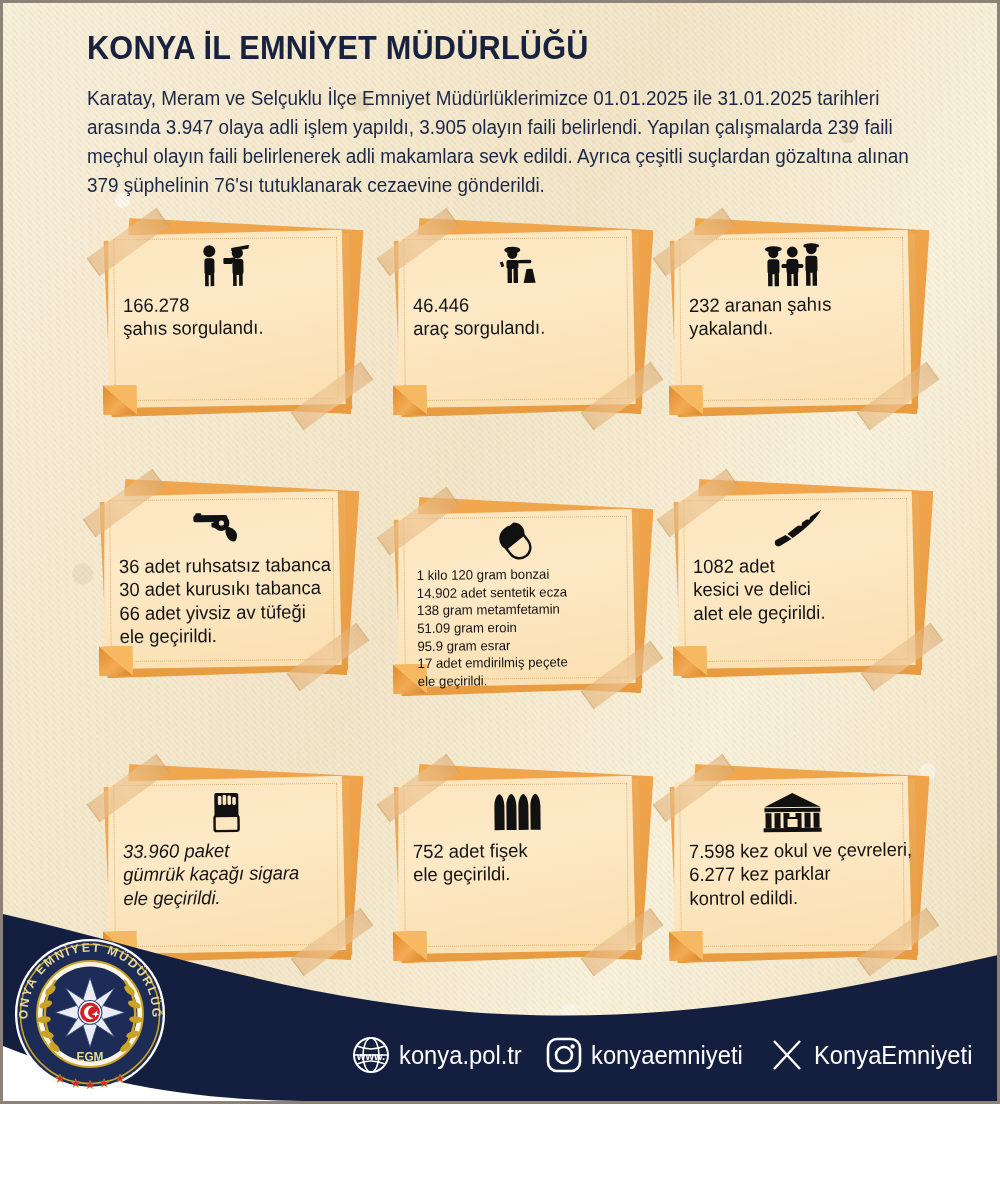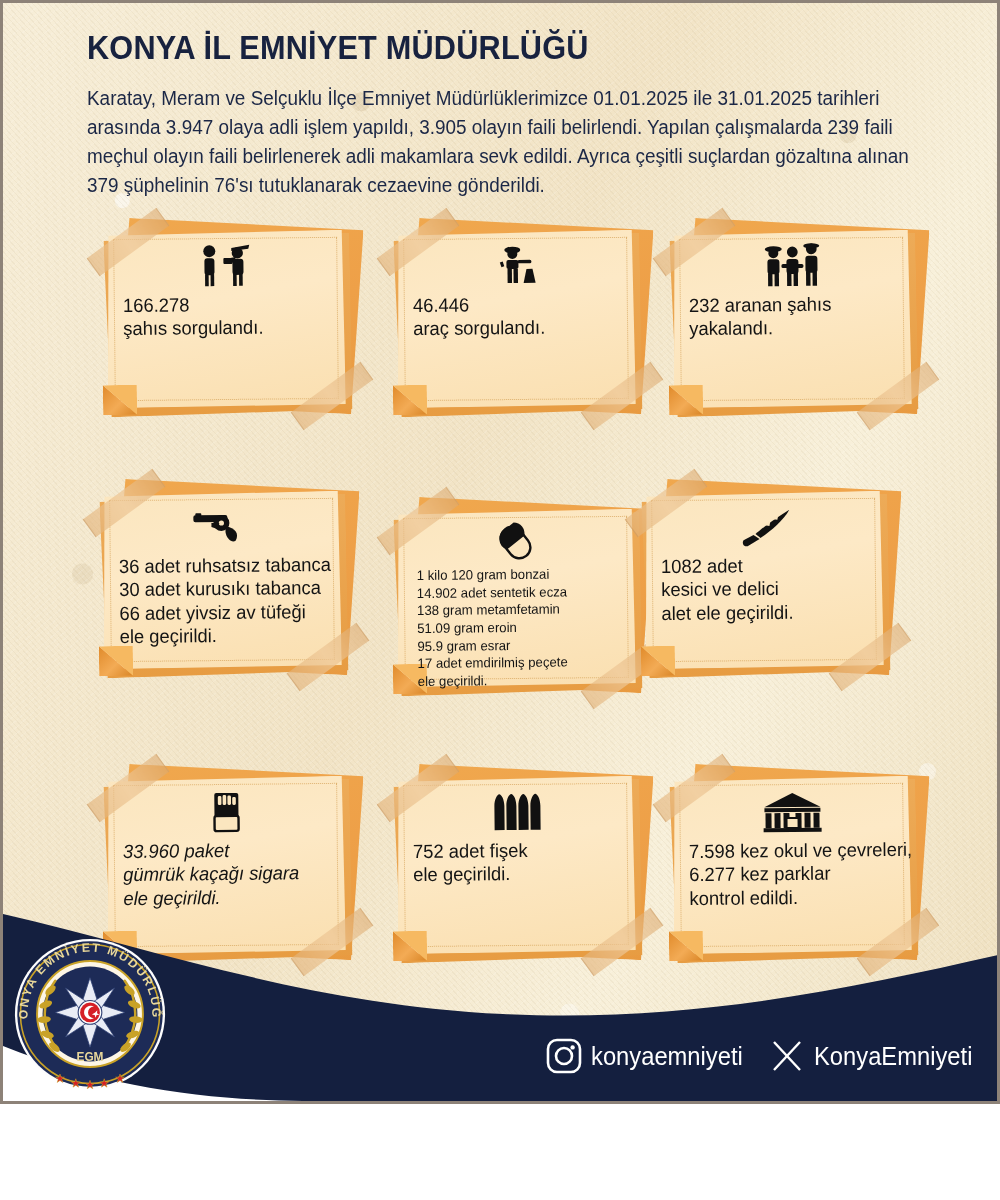--- a/index.html
+++ b/index.html
@@ -352,21 +352,21 @@
          <div class="ln">1 kilo 120 gram bonzai</div>
             <div class="ln">14.902 adet sentetik ecza</div>
             <div class="ln">138 gram metamfetamin</div>
             <div class="ln">51.09 gram eroin</div>
             <div class="ln">95.9 gram esrar</div>
             <div class="ln">17 adet emdirilmiş peçete</div>
             <div class="ln">ele geçirildi.</div>
        </div>
      </div>
       </div>
-      <div class="card" style="left: 634px; top: 483px;">
+      <div class="card" style="left: 666px; top: 483px;">
         <div class="back"></div>
      <div class="back2"></div>
      <div class="note">
        <div class="dots"></div>
      </div>
      <div class="fold"></div>
      <div class="fold-top"></div>
      <div class="tape tl"></div>
      <div class="tape br"></div>
      <div class="content">
@@ -546,20 +546,31 @@
         <polygon points="62,176 63.4,180 67.6,180 64.2,182.6 65.5,186.6 62,184.1 58.5,186.6 59.8,182.6 56.4,180 60.6,180"></polygon>
         <polygon points="82,182 83.4,186 87.6,186 84.2,188.6 85.5,192.6 82,190.1 78.5,192.6 79.8,188.6 76.4,186 80.6,186"></polygon>
         <polygon points="100,184 101.4,188 105.6,188 102.2,190.6 103.5,194.6 100,192.1 96.5,194.6 97.8,190.6 94.4,188 98.6,188"></polygon>
         <polygon points="118,182 119.4,186 123.6,186 120.2,188.6 121.5,192.6 118,190.1 114.5,192.6 115.8,188.6 112.4,186 116.6,186"></polygon>
         <polygon points="138,176 139.4,180 143.6,180 140.2,182.6 141.5,186.6 138,184.1 134.5,186.6 135.8,182.6 132.4,180 136.6,180"></polygon>
       </g>
     </svg>
 
     <div id="social">
 
+      <div class="soc">
+        <svg width="40" height="40" viewBox="0 0 40 40">
+          <circle cx="20" cy="20" r="17" fill="none" stroke="#fff" stroke-width="2"></circle>
+          <ellipse cx="20" cy="20" rx="8" ry="17" fill="none" stroke="#fff" stroke-width="1.6"></ellipse>
+          <line x1="3" y1="20" x2="37" y2="20" stroke="#fff" stroke-width="1.6"></line>
+          <path d="M6,11 Q20,17 34,11" fill="none" stroke="#fff" stroke-width="1.6"></path>
+          <path d="M6,29 Q20,23 34,29" fill="none" stroke="#fff" stroke-width="1.6"></path>
+          <text x="20" y="25" text-anchor="middle" font-family="Liberation Sans, sans-serif" font-size="11" font-weight="bold" fill="#fff">www.</text>
+        </svg>
+        <span class="txt">konya.pol.tr</span>
+      </div>
 
       <div class="soc">
         <svg width="38" height="38" viewBox="0 0 38 38">
           <rect x="3" y="3" width="32" height="32" rx="9" fill="none" stroke="#fff" stroke-width="2.6"></rect>
           <circle cx="19" cy="19" r="8" fill="none" stroke="#fff" stroke-width="2.6"></circle>
           <circle cx="27.6" cy="10.4" r="2.2" fill="#fff"></circle>
         </svg>
         <span class="txt">konyaemniyeti</span>
       </div>
 

